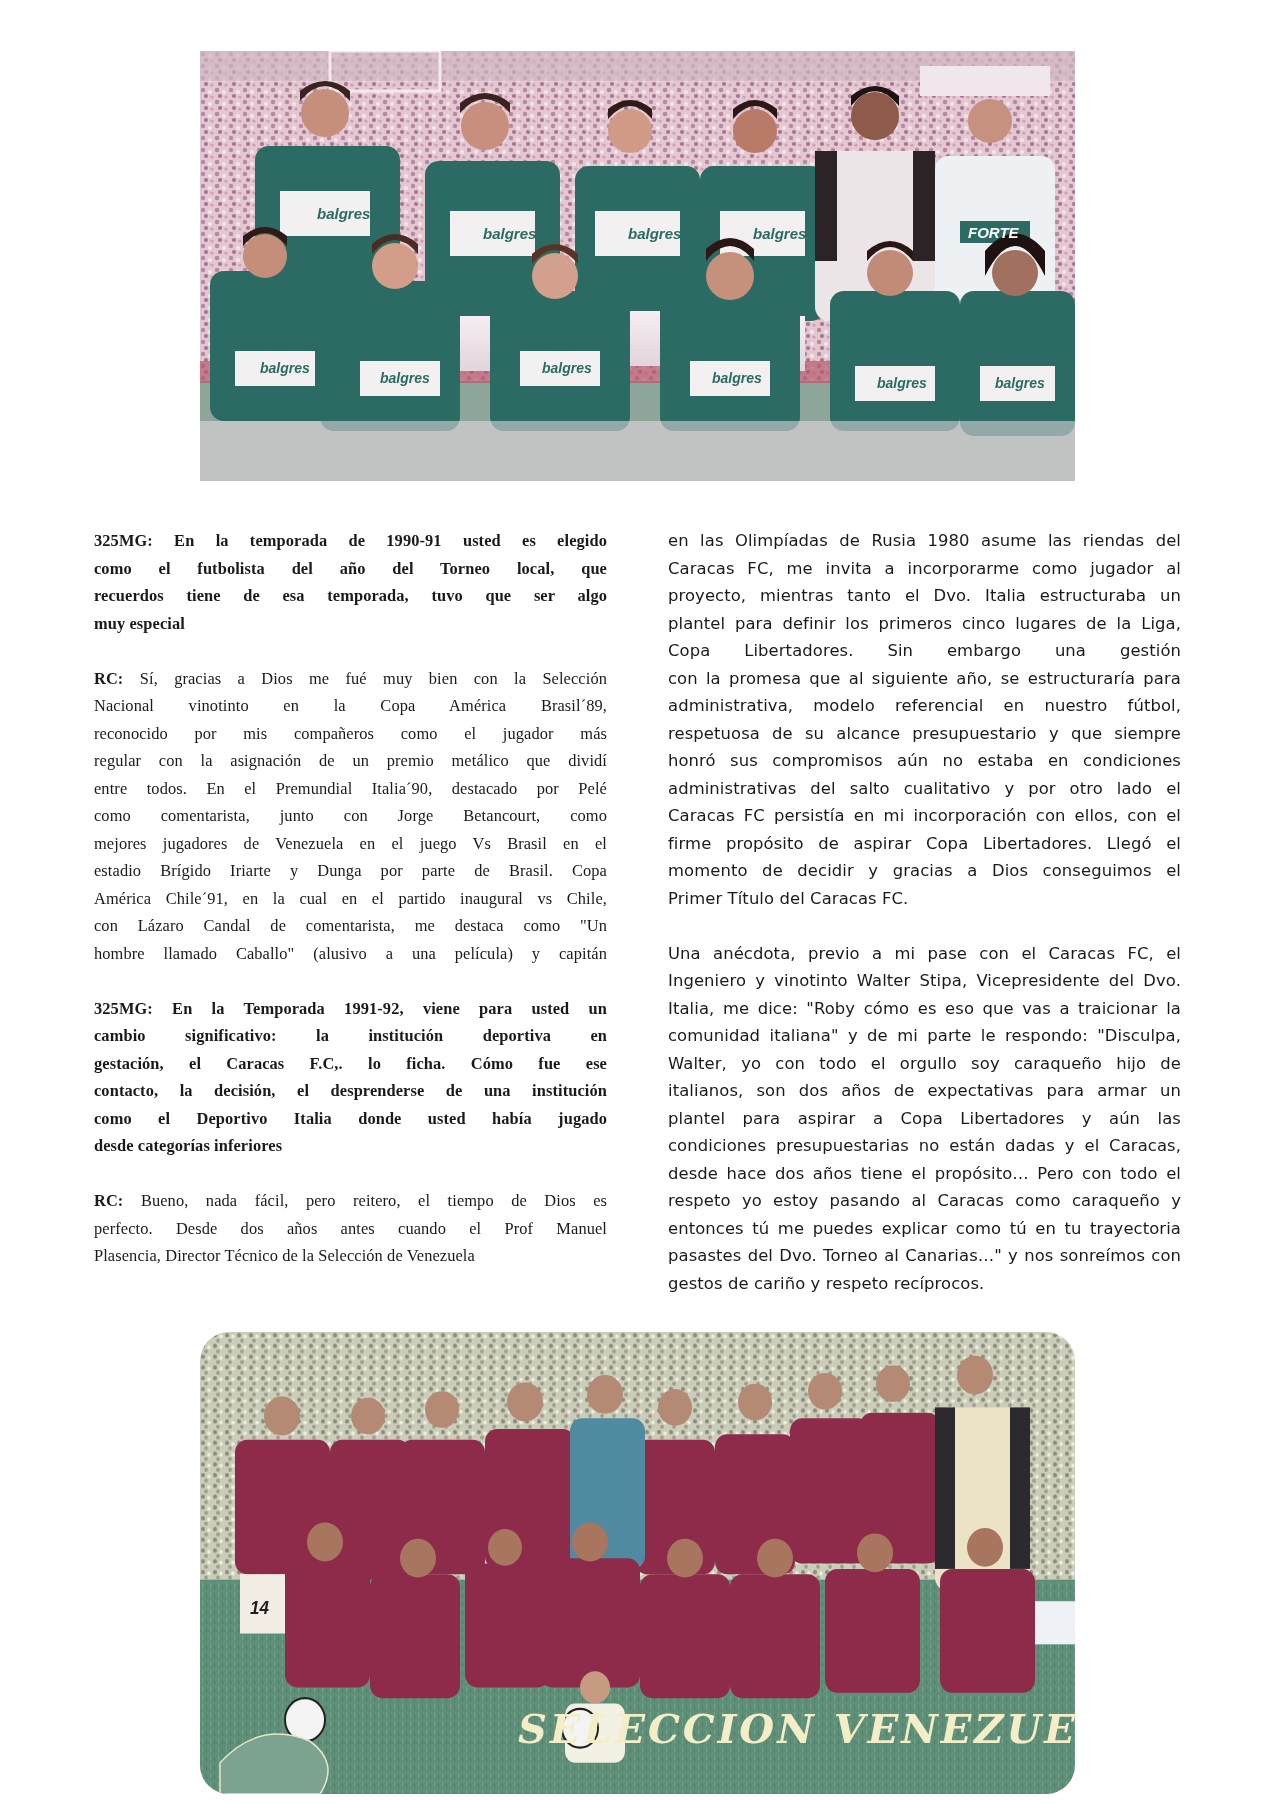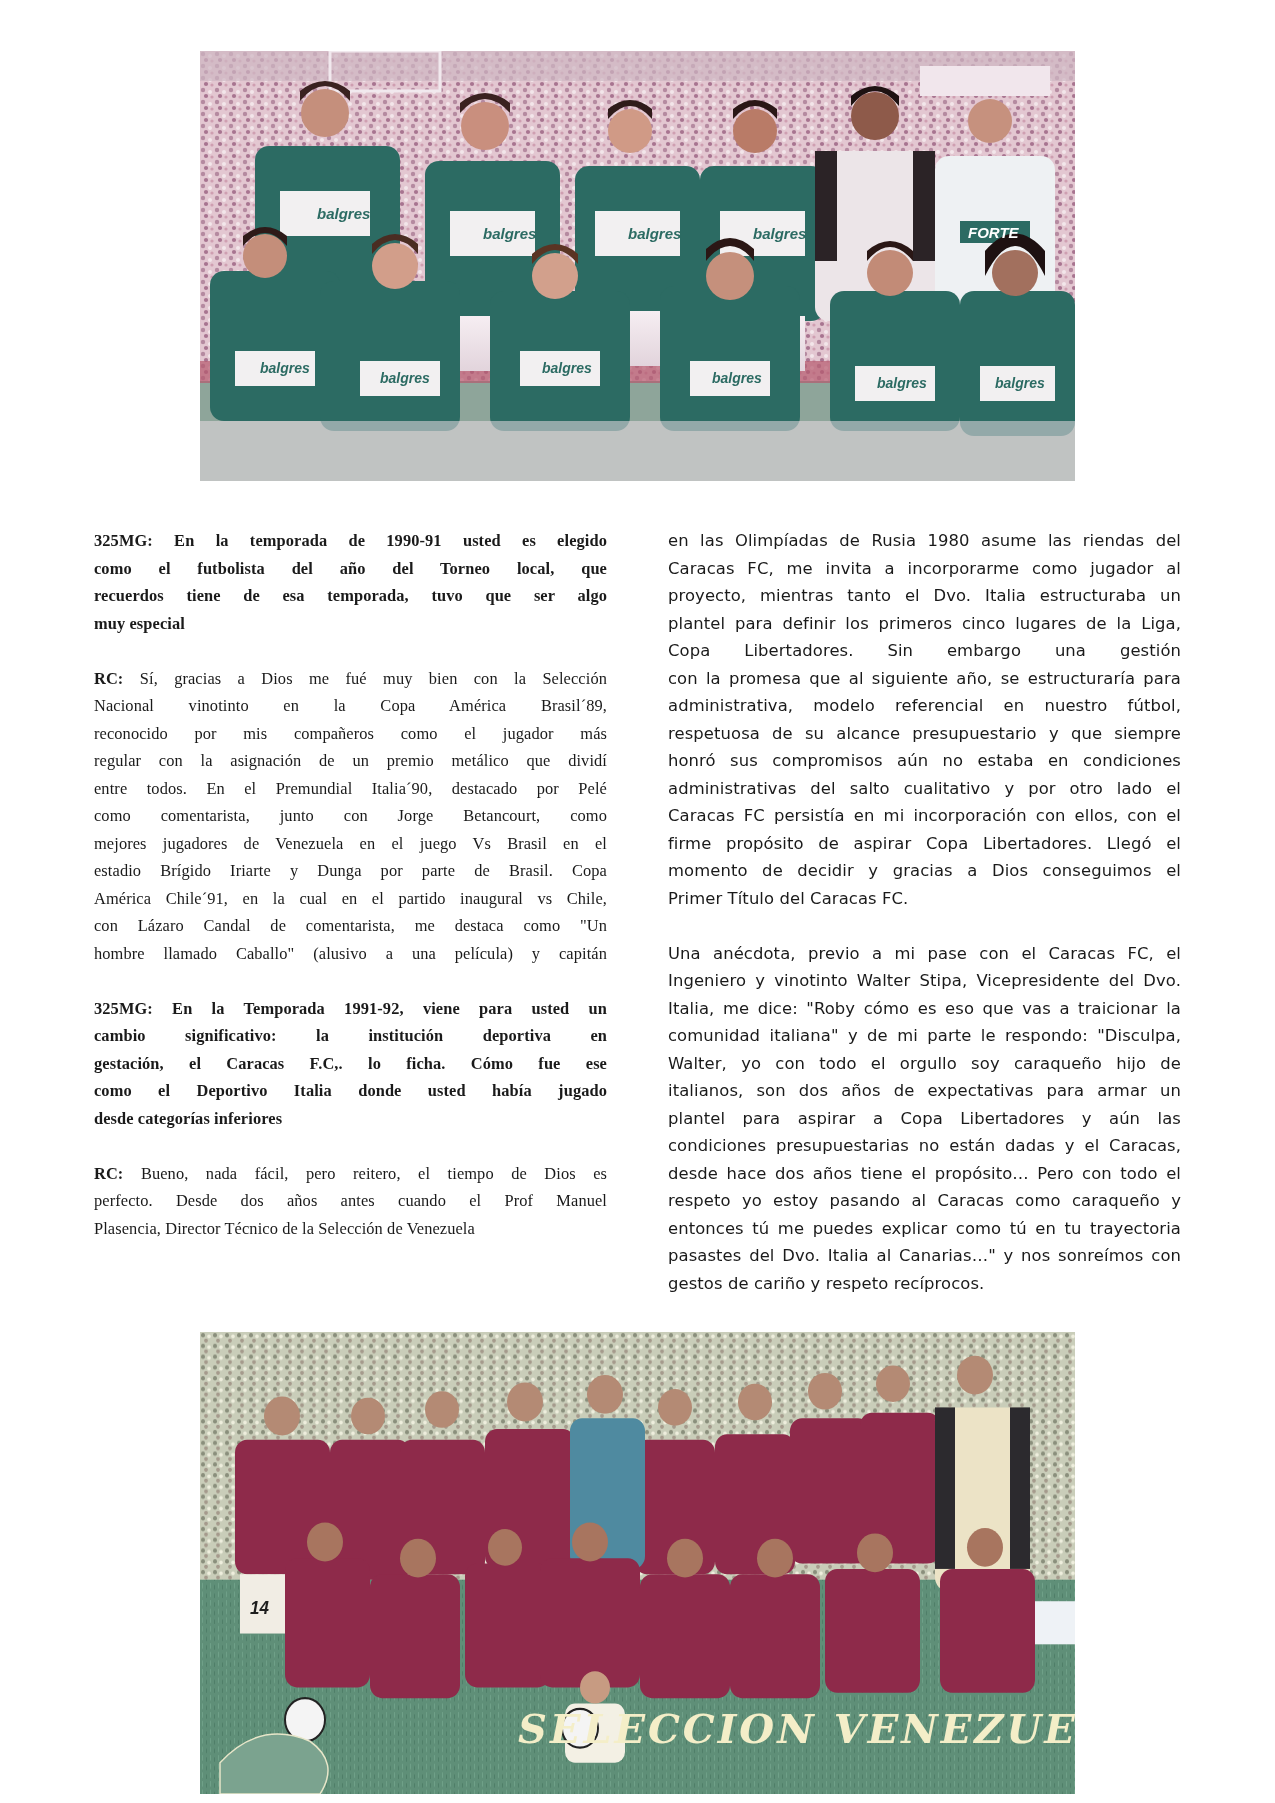--- a/index.html
+++ b/index.html
@@ -2,21 +2,21 @@
 <html><head>
 <meta charset="utf-8">
 <style>
   html, body { margin: 0; padding: 0; background: #ffffff; }
   body { width: 1275px; height: 1803px; position: relative; overflow: hidden;
          font-family: "DejaVu Sans", sans-serif; color: #1a1a1a; }
 
   .photo { position: absolute; overflow: hidden; font-style: italic; }
   .photo svg { display: block; width: 100%; height: 100%; }
   #photo-top { left: 200px; top: 51px; width: 875px; height: 430px; }
-  #photo-bottom { left: 200px; top: 1332px; width: 875px; height: 462px; }
+  #photo-bottom { left: 200px; top: 1332px; width: 875px; height: 462px; border-radius: 29px; }
 
   .col { position: absolute; top: 527px; width: 513px; font-size: 16.4px; line-height: 27.5px; letter-spacing: 0.1px; }
   #col-left { left: 94px; font-family: Liberation Serif, serif; }
   #col-right { left: 668px; }
 
   .para { margin: 0 0 27.5px 0; }
   .line { display: block; height: 27.5px; white-space: nowrap; text-align: justify; text-align-last: justify; }
   .line.last { text-align-last: left; }
   .q { font-weight: bold; }
   .speaker { font-weight: bold; }
@@ -151,20 +151,21 @@
     <span class="line">estadio Brígido Iriarte y Dunga por parte de Brasil. Copa</span>
     <span class="line">América Chile´91, en la cual en el partido inaugural vs Chile,</span>
     <span class="line">con Lázaro Candal de comentarista, me destaca como "Un</span>
     <span class="line">hombre llamado Caballo" (alusivo a una película) y capitán</span>
   </div>
 
   <div class="para q">
     <span class="line">325MG: En la Temporada 1991-92, viene para usted un</span>
     <span class="line">cambio significativo: la institución deportiva en</span>
     <span class="line">gestación, el Caracas F.C,. lo ficha. Cómo fue ese</span>
+    <span class="line">contacto, la decisión, el desprenderse de una institución</span>
     <span class="line">como el Deportivo Italia donde usted había jugado</span>
     <span class="line last">desde categorías inferiores</span>
   </div>
 
   <div class="para">
     <span class="line"><b class="speaker">RC:</b><span> Bueno, nada fácil, pero reitero, el tiempo de Dios es</span></span>
     <span class="line">perfecto. Desde dos años antes cuando el Prof Manuel</span>
     <span class="line last">Plasencia,  Director Técnico  de la  Selección de Venezuela</span>
   </div>
 </div>
@@ -191,21 +192,21 @@
     <span class="line">Ingeniero y vinotinto Walter Stipa, Vicepresidente del Dvo.</span>
     <span class="line">Italia, me dice: "Roby cómo es eso que vas a traicionar la</span>
     <span class="line">comunidad italiana" y de mi parte le respondo: "Disculpa,</span>
     <span class="line">Walter, yo con todo el orgullo soy caraqueño hijo de</span>
     <span class="line">italianos, son dos años de expectativas para armar un</span>
     <span class="line">plantel para aspirar a Copa Libertadores y aún las</span>
     <span class="line">condiciones presupuestarias no están dadas y el Caracas,</span>
     <span class="line">desde hace dos años tiene el propósito… Pero con todo el</span>
     <span class="line">respeto yo estoy pasando al Caracas como caraqueño y</span>
     <span class="line">entonces tú me puedes explicar como tú en tu trayectoria</span>
-    <span class="line">pasastes del Dvo. Italia al Canarias…" y nos sonreímos con</span>
+    <span class="line">pasastes del Dvo. Torneo al Canarias…" y nos sonreímos con</span>
     <span class="line last">gestos de cariño y respeto recíprocos.</span>
   </div>
 </div>
 
 <div class="photo" id="photo-bottom">
   <svg viewBox="0 0 875 429" preserveAspectRatio="none">
     <defs>
       <pattern id="crowdB" width="12" height="10" patternUnits="userSpaceOnUse">
         <rect width="12" height="10" fill="#c9cdb9"></rect>
         <circle cx="3" cy="3" r="2" fill="#8a8f7c"></circle>

